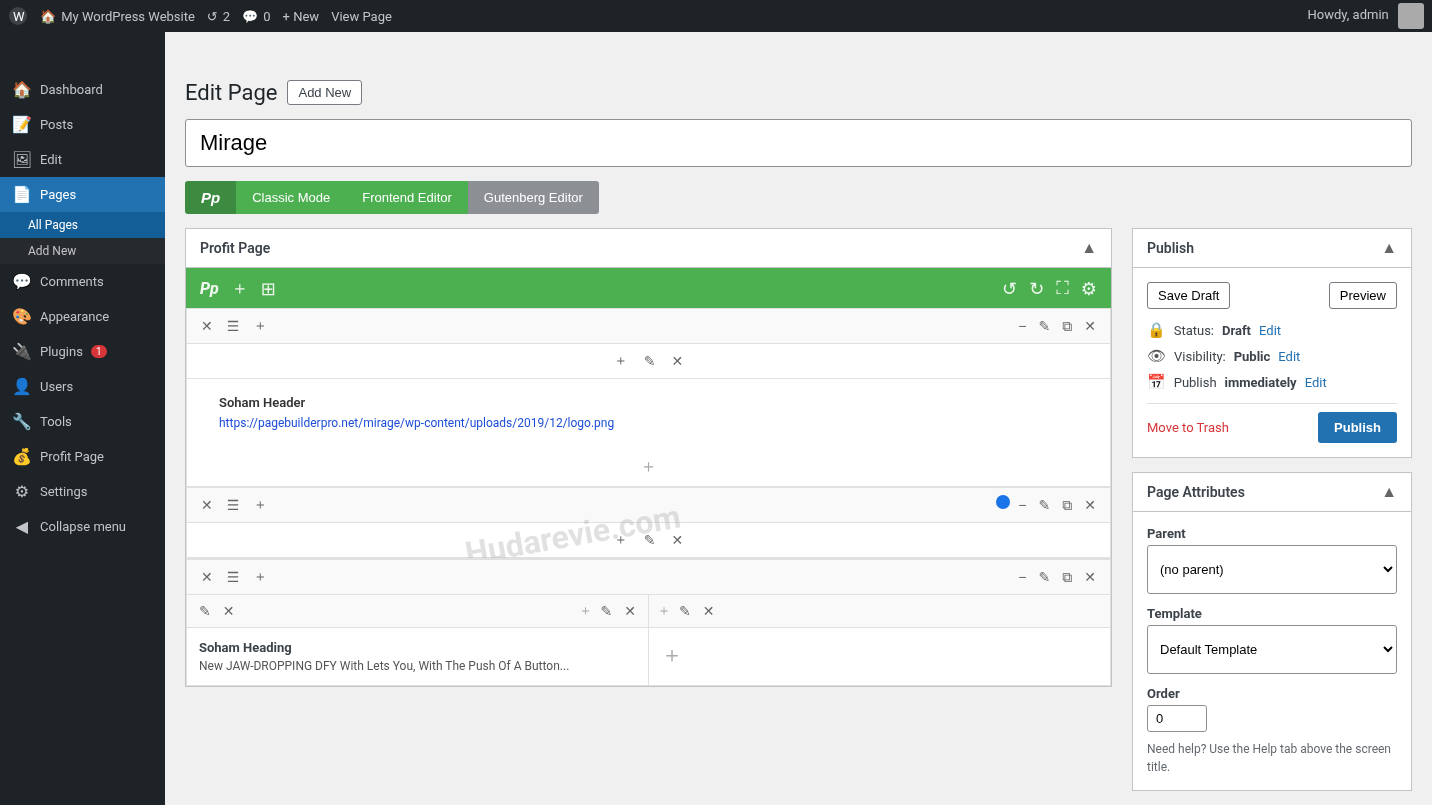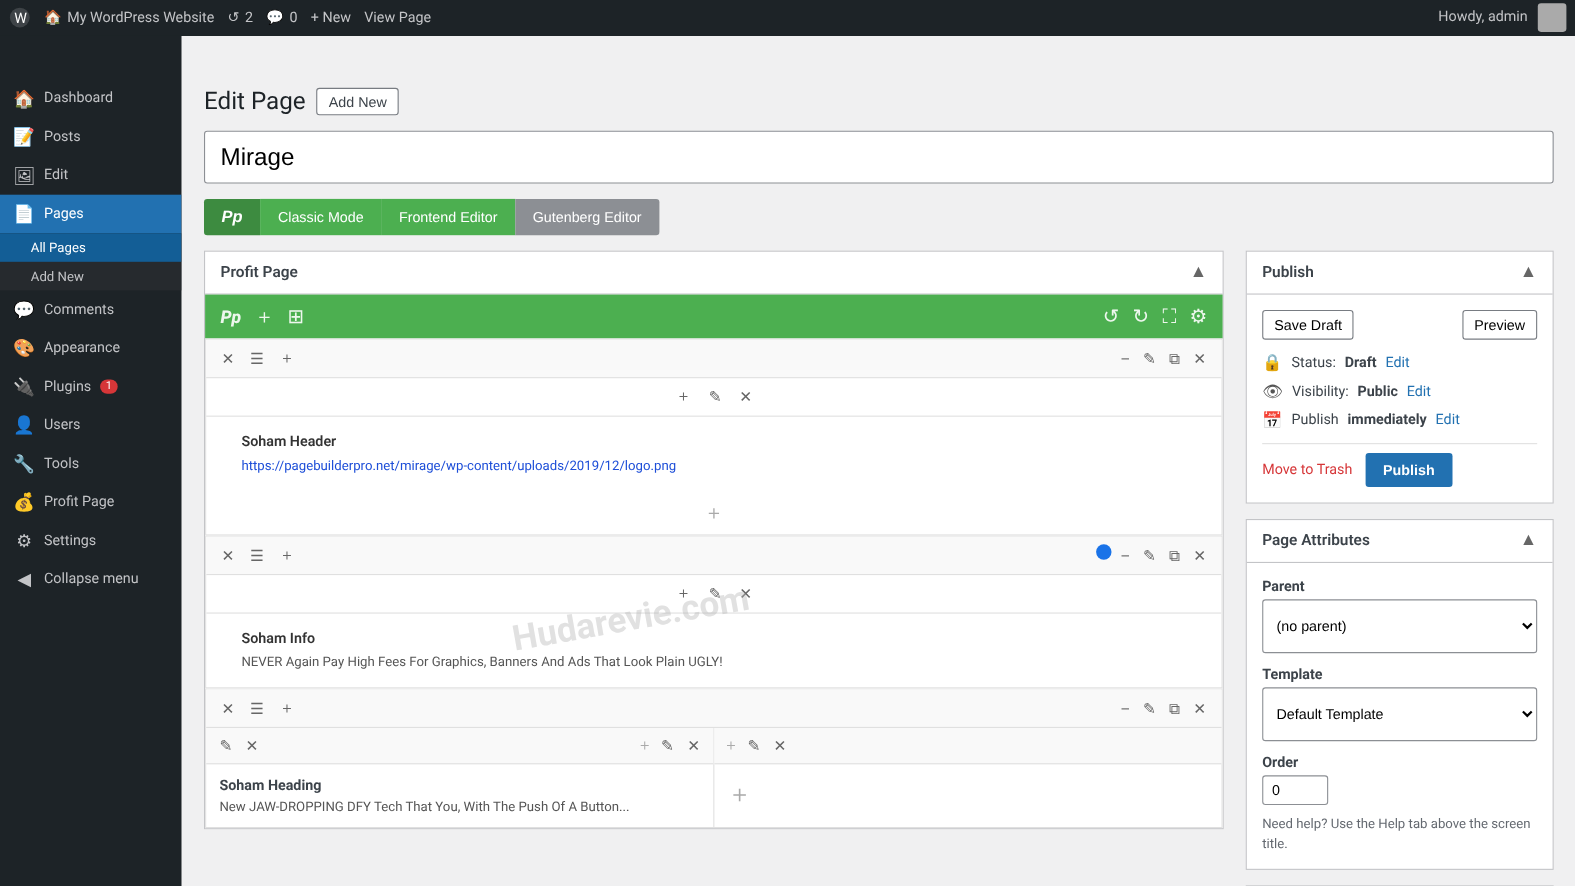--- a/index.html
+++ b/index.html
@@ -89,21 +89,21 @@
     .sidebar-panel-body { padding: 14px; }
 
     
     .publish-actions { display: flex; gap: 8px; margin-bottom: 12px; }
     .save-draft-btn { background: #fff; border: 1px solid #787c82; padding: 5px 10px; cursor: pointer; font-size: 13px; border-radius: 3px; }
     .preview-btn { background: #fff; border: 1px solid #787c82; padding: 5px 10px; cursor: pointer; font-size: 13px; border-radius: 3px; margin-left: auto; }
     .publish-meta { display: flex; flex-direction: column; gap: 8px; margin-bottom: 12px; }
     .publish-meta-row { display: flex; align-items: center; gap: 8px; font-size: 13px; }
     .publish-meta-icon { font-size: 15px; color: #555; }
     .meta-link { color: #2271b1; cursor: pointer; text-decoration: none; }
-    .publish-footer { display: flex; align-items: center; padding-top: 8px; border-top: 1px solid #e0e0e0; gap: 12px; }
+    .publish-footer { display: flex; align-items: center; justify-content: space-between; padding-top: 8px; border-top: 1px solid #e0e0e0; gap: 12px; }
     .move-trash-link { color: #d63638; text-decoration: none; font-size: 13px; cursor: pointer; }
     .publish-btn { background: #2271b1; color: #fff; border: none; padding: 8px 16px; cursor: pointer; font-size: 13px; border-radius: 3px; font-weight: 600; }
 
     
     .attr-label { font-size: 13px; font-weight: 700; margin-bottom: 4px; display: block; }
     .attr-select { width: 100%; padding: 15px 8px; border: 1px solid #8c8f94; border-radius: 3px; font-size: 13px; margin-bottom: 12px; background: #fff; }
     .attr-input { width: 60px; padding: 5px 8px; border: 1px solid #8c8f94; border-radius: 3px; font-size: 13px; }
     .help-text { font-size: 12px; color: #646970; line-height: 1.5; margin-top: 8px; }
 
     
@@ -286,24 +286,20 @@
                   <button class="sec-btn">−</button>
                   <button class="sec-btn">✎</button>
                   <button class="sec-btn">⧉</button>
                   <button class="sec-btn">✕</button>
                 </div>
               </div>
               <div class="section-inner-toolbar">
                 <button class="sec-btn">＋</button>
                 <button class="sec-btn">✎</button>
                 <button class="sec-btn">✕</button>
-              </div>
-              <div class="section-content">
-                <div class="section-label">Soham Info</div>
-                <div class="section-desc">NEVER Again Pay High Fees For Graphics, Banners And Ads That Look Plain UGLY!</div>
               </div>
               <div class="watermark" style="top:40%;left:30%;z-index:2;">Hudarevie.com</div>
             </div>
 
             <div class="section-row">
               <div class="section-toolbar">
                 <button class="sec-btn">✕</button>
                 <button class="sec-btn">☰</button>
                 <button class="sec-btn">＋</button>
                 <div class="section-toolbar-right">
@@ -319,21 +315,21 @@
                     <button class="sec-btn">✎</button>
                     <button class="sec-btn">✕</button>
                     <div class="col-header-right">
                       <button class="plus-btn" style="font-size:14px;">＋</button>
                       <button class="sec-btn">✎</button>
                       <button class="sec-btn">✕</button>
                     </div>
                   </div>
                   <div class="col-inner">
                     <div class="col-label">Soham Heading</div>
-                    <div class="col-desc">New JAW-DROPPING DFY Tech That You, With The Push Of A Button...</div>
+                    <div class="col-desc">New JAW-DROPPING DFY With Lets You, With The Push Of A Button...</div>
                   </div>
                 </div>
                 <div class="col-section-right">
                   <div class="col-header">
                     <div class="col-header-right" style="margin-left:0;">
                       <button class="plus-btn" style="font-size:14px;">＋</button>
                       <button class="sec-btn">✎</button>
                       <button class="sec-btn">✕</button>
                     </div>
                   </div>

